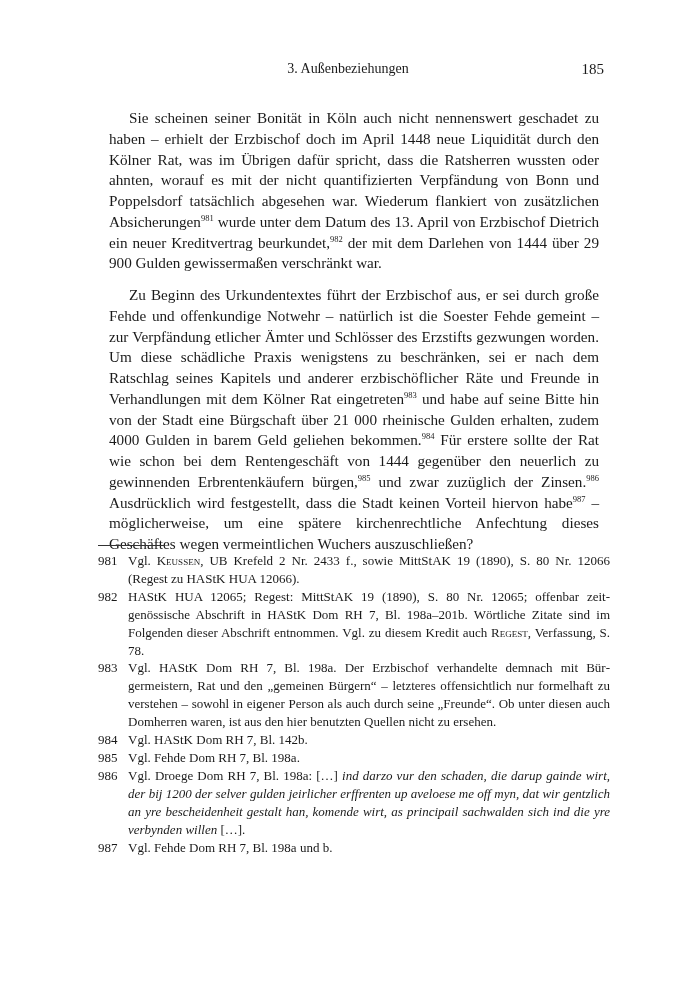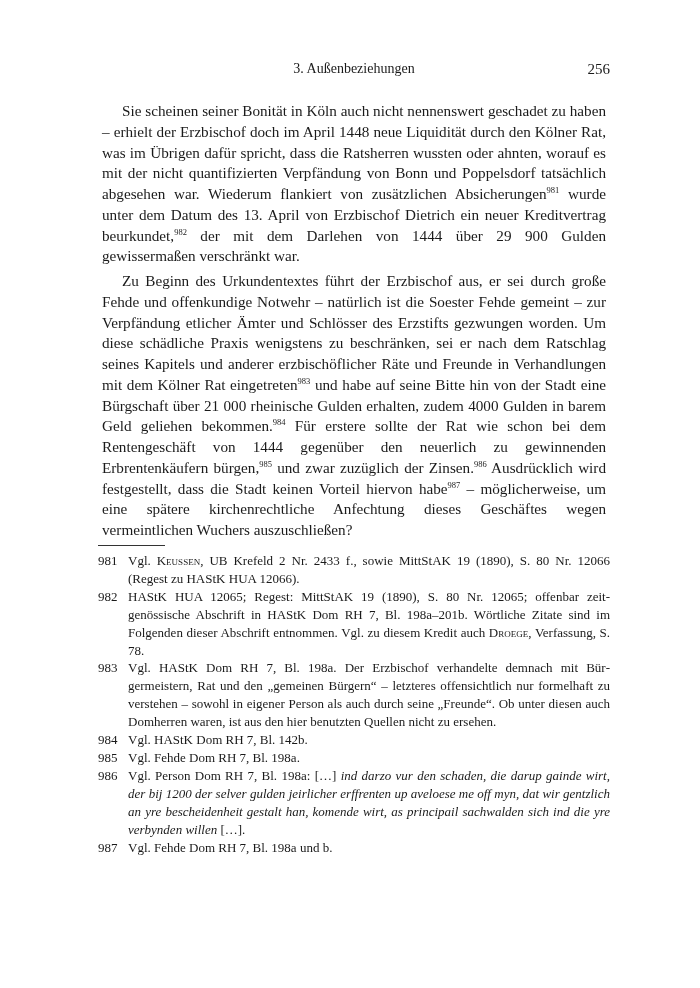--- a/index.html
+++ b/index.html
@@ -1,81 +1,81 @@
 <!DOCTYPE html>
 <html><head>
 <meta charset="utf-8">
 <style>
   html, body { margin: 0; padding: 0; }
   body {
     width: 700px; height: 988px; background: #ffffff; position: relative; overflow: hidden;
     font-family: "Liberation Serif", "DejaVu Serif", serif; color: #1a1a1a;
   }
   .header {
-    position: absolute; top: 61px; left: 98px; width: 512px; height: 20px;
+    position: absolute; top: 61px; left: 92px; width: 512px; height: 20px;
     font-size: 14px;
   }
   .header .running-title { position: absolute; left: 0; right: 0; text-align: center; top: 0; }
   .header .page-num { position: absolute; right: 0; top: 0; font-size: 15px; }
   .body {
     position: absolute; top: 97px; left: 98px; width: 512px;
     font-size: 15.2px; line-height: 20.75px; text-align: justify; hyphens: manual;
   }
-  .body p { margin: 4px; text-indent: 20px; }
+  .body p { margin: 11px; text-indent: 20px; }
   sup { font-size: 8.5px; line-height: 0; vertical-align: 6px; }
   .rule {
     position: absolute; top: 545px; left: 98px; width: 67px; height: 0; border-top: 1px solid #333;
   }
   .footnotes {
     position: absolute; top: 552px; left: 98px; width: 512px;
     font-size: 13px; line-height: 17.9px;
   }
   .fn { display: flex; }
   .fn-num { width: 30px; flex: 0 0 30px; }
   .fn-text { flex: 1; text-align: justify; }
   .sc { font-variant: small-caps; }
   .it { font-style: italic; }
 </style>
 </head>
 <body>
 
 <div class="header">
   <span class="running-title">3. Außenbeziehungen</span>
-  <span class="page-num">256</span>
+  <span class="page-num">185</span>
 </div>
 
 <div class="body">
   <p><span>Sie scheinen seiner Bonität in Köln auch nicht nennenswert geschadet zu haben – erhielt der Erzbischof doch im April 1448 neue Liquidität durch den Kölner Rat, was im Übrigen dafür spricht, dass die Ratsherren wussten oder ahnten, worauf es mit der nicht quantifizierten Verpfändung von Bonn und Poppelsdorf tatsächlich abgesehen war. Wiederum flankiert von zusätzlichen Absicherungen</span><sup>981</sup><span> wurde unter dem Datum des 13. April von Erzbischof Dietrich ein neuer Kreditvertrag beurkundet,</span><sup>982</sup><span> der mit dem Darlehen von 1444 über 29 900 Gulden gewissermaßen verschränkt war.</span></p>
   <p><span>Zu Beginn des Urkundentextes führt der Erzbischof aus, er sei durch große Fehde und offenkundige Notwehr – natürlich ist die Soester Fehde gemeint – zur Verpfändung etlicher Ämter und Schlösser des Erzstifts gezwungen worden. Um diese schädliche Praxis wenigstens zu beschränken, sei er nach dem Ratschlag seines Kapitels und anderer erzbischöflicher Räte und Freunde in Verhandlungen mit dem Kölner Rat eingetreten</span><sup>983</sup><span> und habe auf seine Bitte hin von der Stadt eine Bürgschaft über 21 000 rheinische Gulden erhalten, zudem 4000 Gulden in barem Geld geliehen bekommen.</span><sup>984</sup><span> Für erstere sollte der Rat wie schon bei dem Rentengeschäft von 1444 gegenüber den neuerlich zu gewinnenden Erbrentenkäufern bürgen,</span><sup>985</sup><span> und zwar zuzüglich der Zin­sen.</span><sup>986</sup><span> Ausdrücklich wird festgestellt, dass die Stadt keinen Vorteil hiervon habe</span><sup>987</sup><span> – möglicherweise, um eine spätere kirchenrechtliche Anfechtung dieses Geschäftes wegen vermeintlichen Wuchers auszuschließen?</span></p>
 </div>
 
 <div class="rule"></div>
 
 <div class="footnotes">
     <div class="fn">
       <span class="fn-num">981</span>
       <span class="fn-text"><span>Vgl. </span><span class="sc">Keussen</span><span>, UB Krefeld 2 Nr. 2433 f., sowie MittStAK 19 (1890), S. 80 Nr. 12066 (Regest zu HAStK HUA 12066).</span></span>
     </div>
     <div class="fn">
       <span class="fn-num">982</span>
-      <span class="fn-text"><span>HAStK HUA 12065; Regest: MittStAK 19 (1890), S. 80 Nr. 12065; offenbar zeit­genössische Abschrift in HAStK Dom RH 7, Bl. 198a–201b. Wörtliche Zitate sind im Folgenden dieser Abschrift entnommen. Vgl. zu diesem Kredit auch </span><span class="sc">Droege</span><span>, Verfassung, S. 78.</span></span>
+      <span class="fn-text"><span>HAStK HUA 12065; Regest: MittStAK 19 (1890), S. 80 Nr. 12065; offenbar zeit­genössische Abschrift in HAStK Dom RH 7, Bl. 198a–201b. Wörtliche Zitate sind im Folgenden dieser Abschrift entnommen. Vgl. zu diesem Kredit auch </span><span class="sc">Regest</span><span>, Verfassung, S. 78.</span></span>
     </div>
     <div class="fn">
       <span class="fn-num">983</span>
       <span class="fn-text"><span>Vgl. HAStK Dom RH 7, Bl. 198a. Der Erzbischof verhandelte demnach mit Bür­germeistern, Rat und den „gemeinen Bürgern“ – letzteres offensichtlich nur for­melhaft zu verstehen – sowohl in eigener Person als auch durch seine „Freunde“. Ob unter diesen auch Domherren waren, ist aus den hier benutzten Quellen nicht zu ersehen.</span></span>
     </div>
     <div class="fn">
       <span class="fn-num">984</span>
       <span class="fn-text"><span>Vgl. HAStK Dom RH 7, Bl. 142b.</span></span>
     </div>
     <div class="fn">
       <span class="fn-num">985</span>
       <span class="fn-text"><span>Vgl. Fehde Dom RH 7, Bl. 198a.</span></span>
     </div>
     <div class="fn">
       <span class="fn-num">986</span>
-      <span class="fn-text"><span>Vgl. Person Dom RH 7, Bl. 198a: […] </span><span class="it">ind darzo vur den schaden, die darup gain­de wirt, der bij 1200 der selver gulden jeirlicher erffrenten up aveloese me off myn, dat wir gentzlich an yre bescheidenheit gestalt han, komende wirt, as principail sachwalden sich ind die yre verbynden willen</span><span> […].</span></span>
+      <span class="fn-text"><span>Vgl. Droege Dom RH 7, Bl. 198a: […] </span><span class="it">ind darzo vur den schaden, die darup gain­de wirt, der bij 1200 der selver gulden jeirlicher erffrenten up aveloese me off myn, dat wir gentzlich an yre bescheidenheit gestalt han, komende wirt, as principail sachwalden sich ind die yre verbynden willen</span><span> […].</span></span>
     </div>
     <div class="fn">
       <span class="fn-num">987</span>
       <span class="fn-text"><span>Vgl. Fehde Dom RH 7, Bl. 198a und b.</span></span>
     </div>
   </div>
 
 </body></html>

